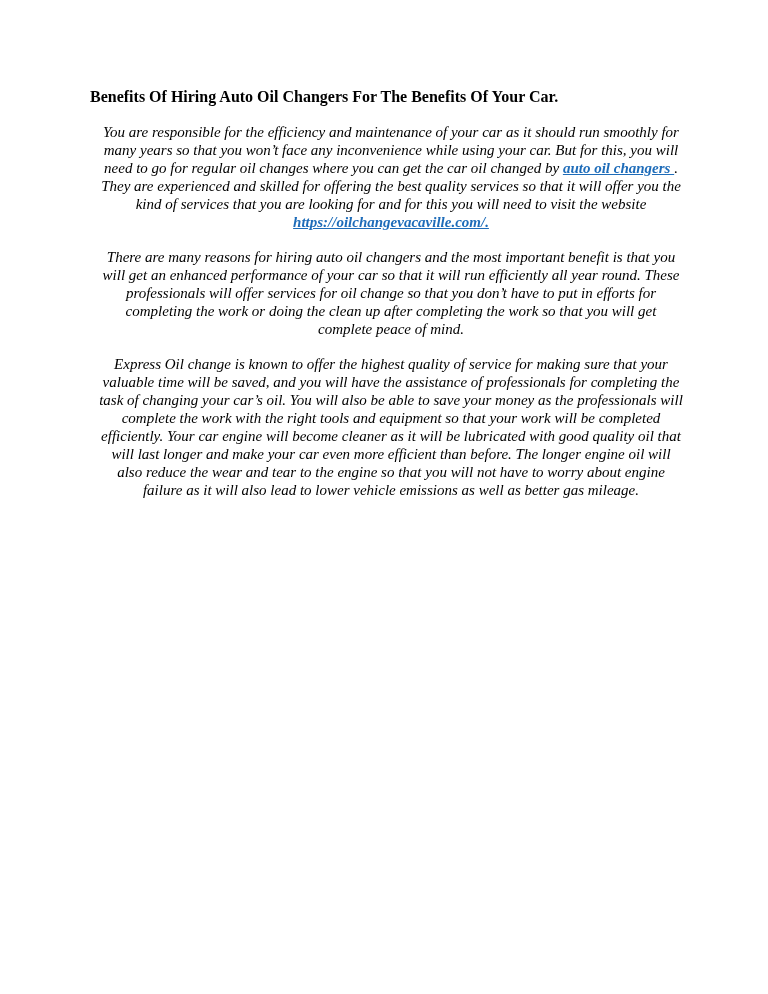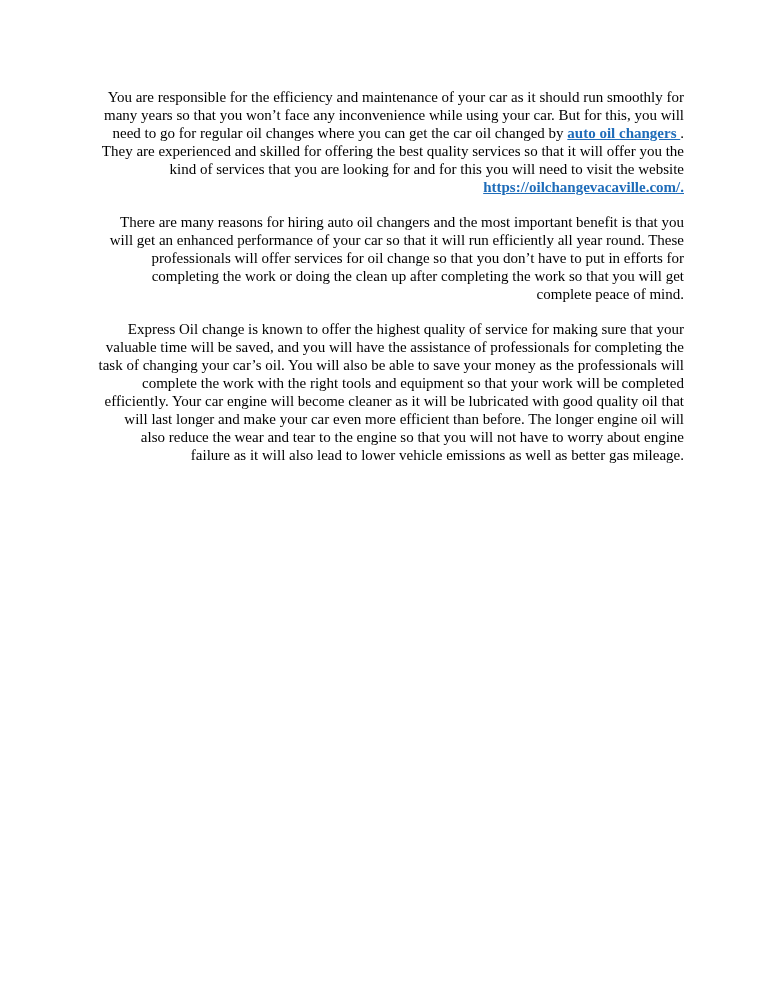--- a/index.html
+++ b/index.html
@@ -22,31 +22,33 @@
   }
   .doc-title {
     font-size: 16px;
     line-height: 18px;
     font-weight: bold;
     margin: 0 0 17px 0;
     color: #000000;
   }
   .para {
     margin: 0 0 17px 8px;
-    text-align: right;
+    text-align: center;
+    font-style: italic;
   }
   .doc-link {
     color: var(--link-color, #1E6CB9);
     font-weight: bold;
     text-decoration: underline;
     cursor: pointer;
   }
 </style>
 </head>
 <body>
 
 <div class="page">
+  <h1 class="doc-title">Benefits Of Hiring Auto Oil Changers For The Benefits Of Your Car.</h1>
   <div id="paragraphs">
       <p class="para"><span>You are responsible for the efficiency and maintenance of your car as it should run smoothly for many years so that you won’t face any inconvenience while using your car. But for this, you will need to go for regular oil changes where you can get the car oil changed by </span><a href="#" class="doc-link">auto oil changers </a><span>. They are experienced and skilled for offering the best quality services so that it will offer you the kind of services that you are looking for and for this you will need to visit the website </span><a href="#" class="doc-link">https://oilchangevacaville.com/.</a></p>
       <p class="para"><span>There are many reasons for hiring auto oil changers and the most important benefit is that you will get an enhanced performance of your car so that it will run efficiently all year round. These professionals will offer services for oil change so that you don’t have to put in efforts for completing the work or doing the clean up after completing the work so that you will get complete peace of mind.</span></p>
       <p class="para"><span>Express Oil change is known to offer the highest quality of service for making sure that your valuable time will be saved, and you will have the assistance of professionals for completing the task of changing your car’s oil. You will also be able to save your money as the professionals will complete the work with the right tools and equipment so that your work will be completed efficiently. Your car engine will become cleaner as it will be lubricated with good quality oil that will last longer and make your car even more efficient than before. The longer engine oil will also reduce the wear and tear to the engine so that you will not have to worry about engine failure as it will also lead to lower vehicle emissions as well as better gas mileage.</span></p>
     </div>
 </div>
 
 </body></html>

